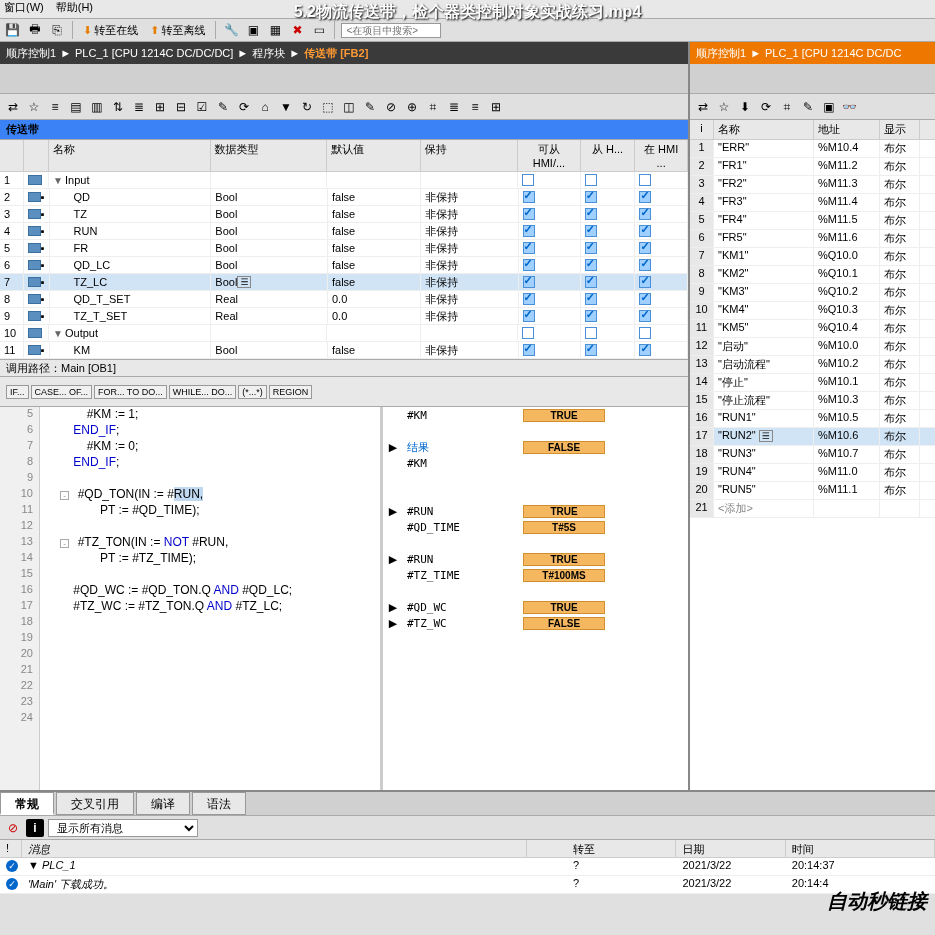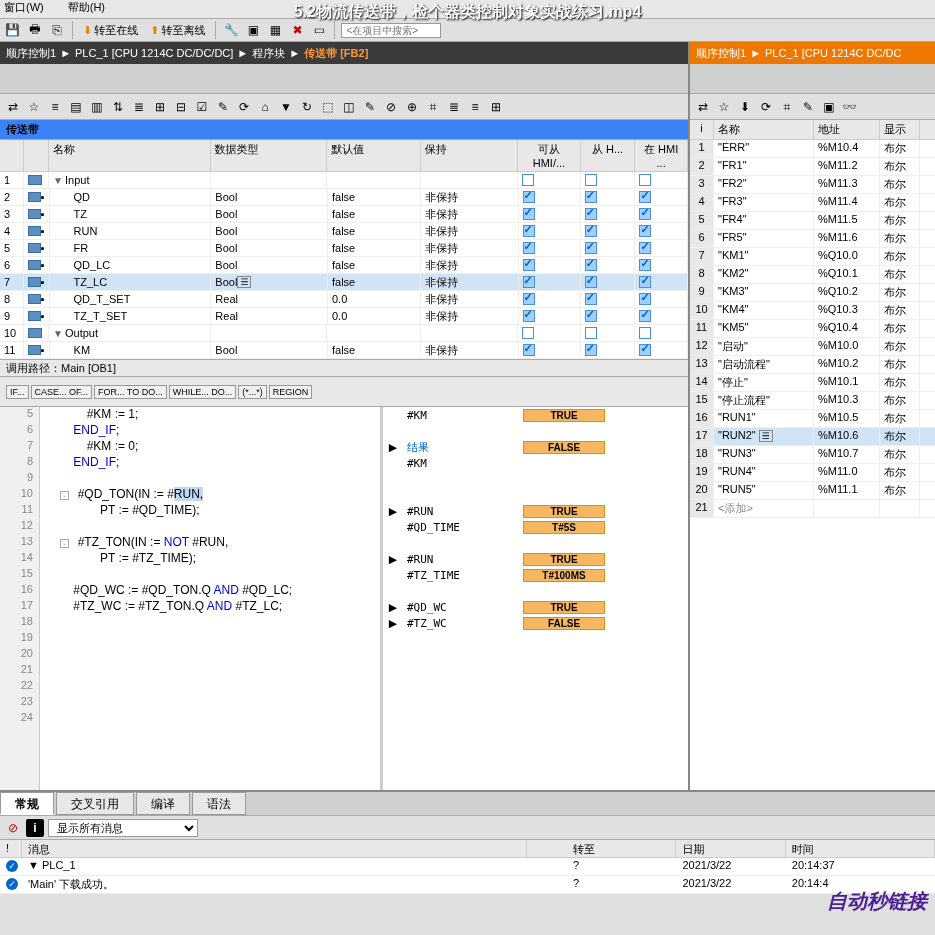--- a/index.html
+++ b/index.html
@@ -1,18 +1,18 @@
 <!DOCTYPE html>
 <html><head>
 <meta charset="utf-8">
 <style>
 * { box-sizing: border-box; margin: 0; padding: 0; font-family: "Microsoft YaHei", Arial, sans-serif; }
 body { width: 935px; height: 935px; background: #b8b8b8; overflow: hidden; font-size: 11px; color: #000; position: relative; }
 
-.menubar { height: 18px; background: #e8e8e8; padding-left: 4px; font-size: 11px; display: flex; gap: 24px; }
+.menubar { height: 18px; background: #e8e8e8; padding-left: 4px; font-size: 11px; display: flex; gap: 12px; }
 .video-title { position: absolute; top: 2px; left: 50%; transform: translateX(-50%); color: #fff; font-size: 16px; font-weight: bold; z-index: 100; text-shadow: 1px 1px 2px #000; }
 
 .toolbar1 { height: 24px; background: #e0e0e0; border-top: 1px solid #aaa; border-bottom: 1px solid #aaa; display: flex; align-items: center; gap: 4px; padding: 0 4px; font-size: 11px; }
 .toolbar1 .sep { width: 1px; height: 18px; background: #aaa; margin: 0 2px; }
 .tbtn { width: 18px; height: 18px; display: inline-flex; align-items: center; justify-content: center; font-size: 12px; cursor: pointer; }
 .tbtn-text { padding: 0 4px; display: flex; align-items: center; gap: 2px; }
 .search-box { background: #fff; border: 1px solid #999; padding: 1px 4px; font-size: 10px; color: #888; width: 100px; }
 
 .main-area { display: flex; height: 750px; }
 .left-panel { width: 690px; display: flex; flex-direction: column; border-right: 2px solid #888; }
@@ -92,29 +92,29 @@
 .bottom-tabs { display: flex; height: 24px; background: #d0d0d0; border-bottom: 1px solid #aaa; }
 .btab { padding: 3px 14px; border: 1px solid #999; background: #e8e8e8; margin-right: 2px; font-size: 12px; }
 .btab.active { background: #fff; font-weight: bold; border-bottom: 2px solid #fff; }
 .bottom-toolbar { height: 24px; display: flex; align-items: center; gap: 4px; padding: 0 4px; border-bottom: 1px solid #aaa; }
 .msg-dd { background: #fff; border: 1px solid #999; padding: 1px 4px; width: 150px; font-size: 11px; }
 
 .msg-table { background: #fff; }
 .msg-header { display: flex; background: #e8e8e8; border-bottom: 1px solid #ccc; font-size: 11px; height: 18px; }
 .msg-header > div { border-right: 1px solid #ccc; padding: 2px 6px; }
 .mc-icon { width: 22px; }
-.mc-msg { width: 508px; }
+.mc-msg { width: 508px; font-style: italic; }
 .mc-goto { width: 110px; margin-left: 40px; }
 .mc-date { width: 110px; }
 .mc-time { width: 150px; }
 .msg-row { display: flex; font-size: 11px; height: 18px; border-bottom: 1px solid #eee; }
 .msg-row > div { padding: 1px 6px; }
 .ok-icon { width: 12px; height: 12px; background: #0066cc; border-radius: 50%; color: #fff; font-size: 9px; display: inline-flex; align-items: center; justify-content: center; }
 
-.watermark { position: absolute; bottom: 20px; right: 8px; font-size: 20px; font-weight: bold; font-style: italic; color: #4c1d95; z-index: 200; }
+.watermark { position: absolute; bottom: 20px; right: 8px; font-size: 20px; font-weight: bold; font-style: italic; color: #000000; z-index: 200; }
 </style>
 </head>
 <body>
 
 <div class="video-title">5.2物流传送带，检个器类控制对象实战练习.mp4</div>
 
 <div class="menubar">
   <span>窗口(W)</span>
   <span>帮助(H)</span>
 </div>

